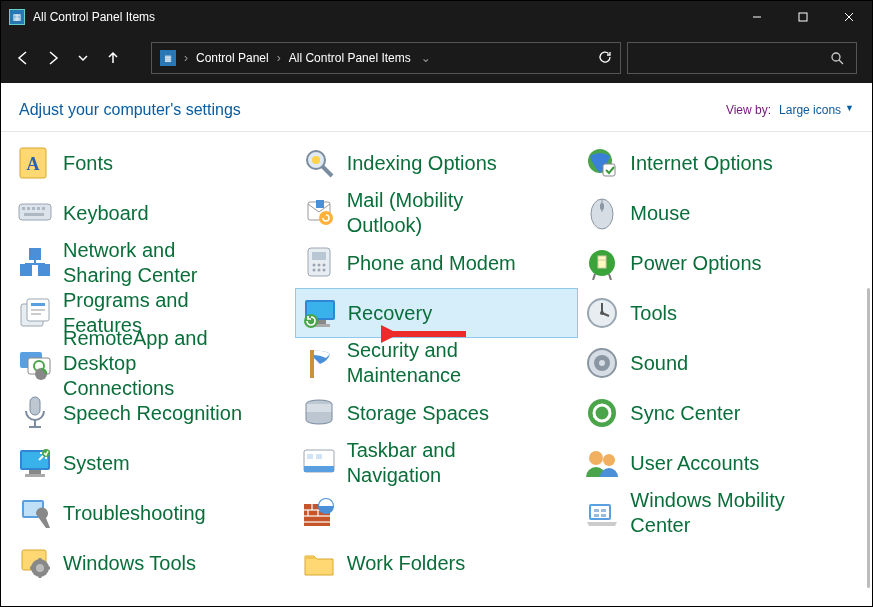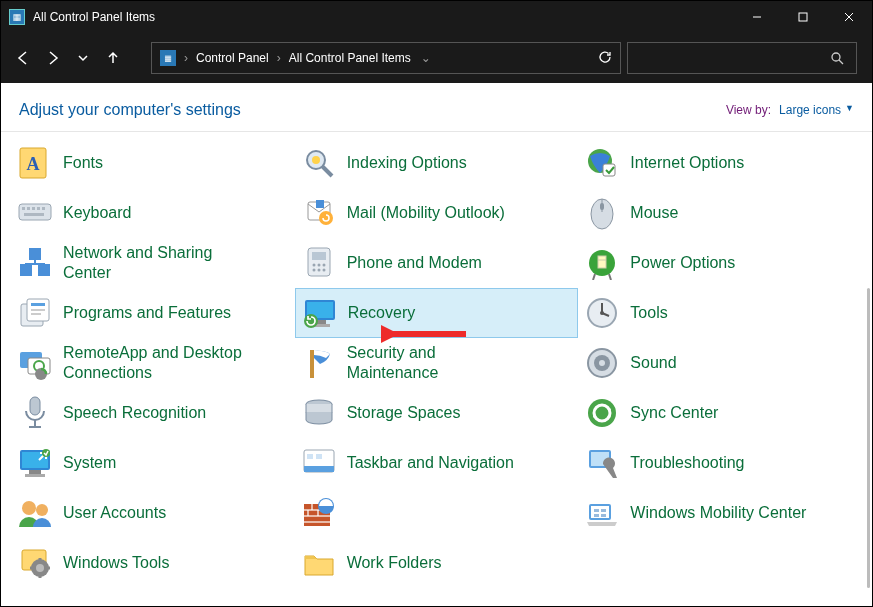--- a/index.html
+++ b/index.html
@@ -116,21 +116,21 @@
     border: 1px solid #8ec9ec;
   }
   .item .icon {
     width: 36px; height: 36px;
     margin-right: 10px;
     display:flex;align-items:center;justify-content:center;
     flex-shrink:0;
   }
   .item .label {
     color: #0a6e3a;
-    font-size: 16px;
+    font-size: 20px;
     line-height: 1.25;
     max-width: 180px;
   }
   .scrollbar-thumb { position:absolute; right:2px; top:150px; width:3px; height:300px; background:#bcbcbc; border-radius:2px; }
 
   
   .red-arrow {
     position:absolute;
     left: 380px; top: 318px;
     pointer-events:none;
@@ -445,38 +445,38 @@
             <rect x="2" y="2" width="30" height="22" rx="2" fill="#fff" stroke="#9aa6b2"></rect>
             <rect x="2" y="18" width="30" height="6" fill="#5aa0e0"></rect>
             <rect x="5" y="6" width="6" height="5" fill="#cfe3f5"></rect>
             <rect x="14" y="6" width="6" height="5" fill="#cfe3f5"></rect>
           </svg>
         </div>
         <div class="label">Taskbar and Navigation</div>
       </div>
       <div class="item">
         <div class="icon">
-          <svg width="34" height="34">
-            <rect x="4" y="4" width="22" height="18" rx="2" fill="#5aa0e0"></rect>
-            <rect x="6" y="6" width="18" height="14" fill="#bfe0f7"></rect>
-            <path d="M18 18 A6 6 0 1 1 28 22 L32 32 L28 32 Z" fill="#888"></path>
-          </svg>
-        </div>
-        <div class="label">Troubleshooting</div>
-      </div>
-      <div class="item">
-        <div class="icon">
           <svg width="36" height="32">
             <circle cx="12" cy="11" r="7" fill="#f0b060"></circle>
             <path d="M2 30 A10 10 0 0 1 22 30 Z" fill="#4aa54a"></path>
             <circle cx="25" cy="13" r="6" fill="#f0b060"></circle>
             <path d="M16 30 A9 9 0 0 1 34 30 Z" fill="#4a8fd8"></path>
           </svg>
         </div>
         <div class="label">User Accounts</div>
+      </div>
+      <div class="item">
+        <div class="icon">
+          <svg width="34" height="34">
+            <rect x="4" y="4" width="22" height="18" rx="2" fill="#5aa0e0"></rect>
+            <rect x="6" y="6" width="18" height="14" fill="#bfe0f7"></rect>
+            <path d="M18 18 A6 6 0 1 1 28 22 L32 32 L28 32 Z" fill="#888"></path>
+          </svg>
+        </div>
+        <div class="label">Troubleshooting</div>
       </div>
       <div class="item">
         <div class="icon">
           <svg width="34" height="34">
             <rect x="2" y="8" width="26" height="22" fill="#c6552a"></rect>
             <g stroke="#fff" stroke-width="1.2">
               <line x1="2" y1="14" x2="28" y2="14"></line>
               <line x1="2" y1="20" x2="28" y2="20"></line>
               <line x1="2" y1="26" x2="28" y2="26"></line>
               <line x1="10" y1="8" x2="10" y2="14"></line>

